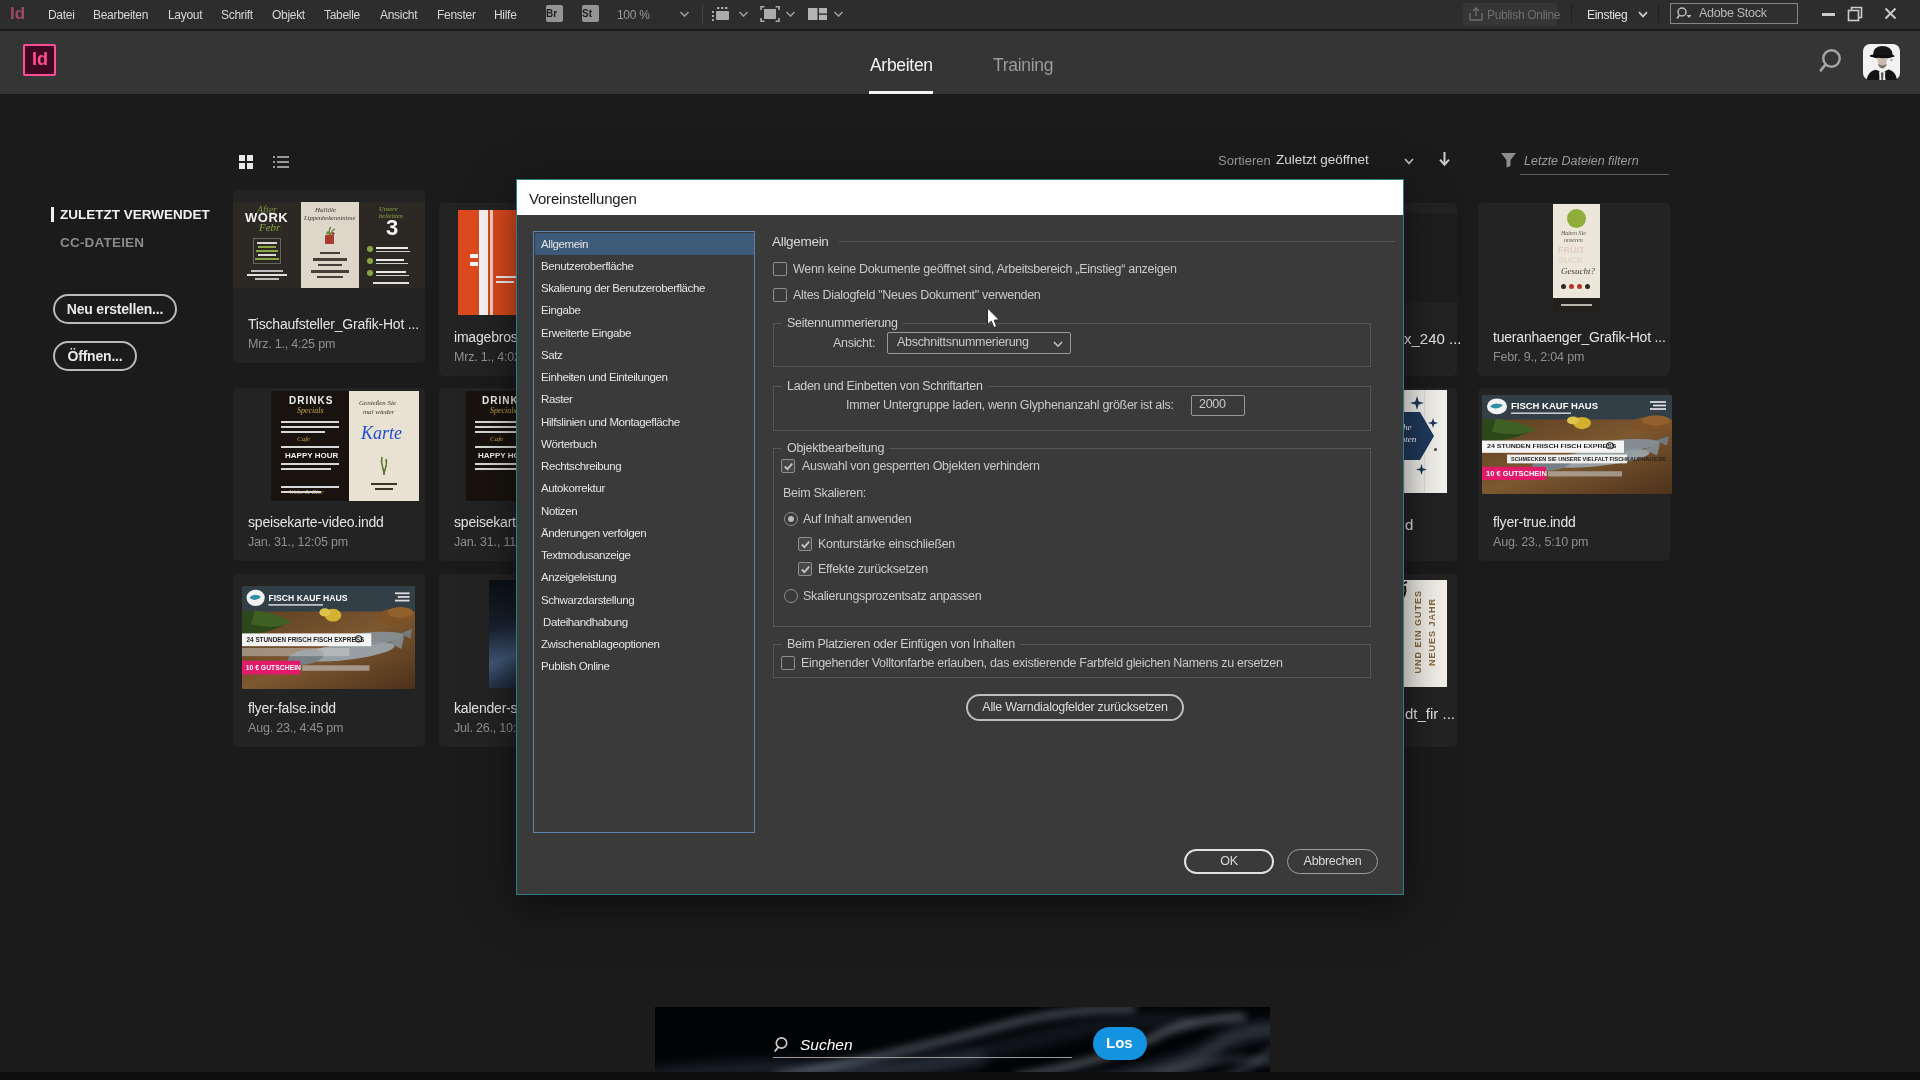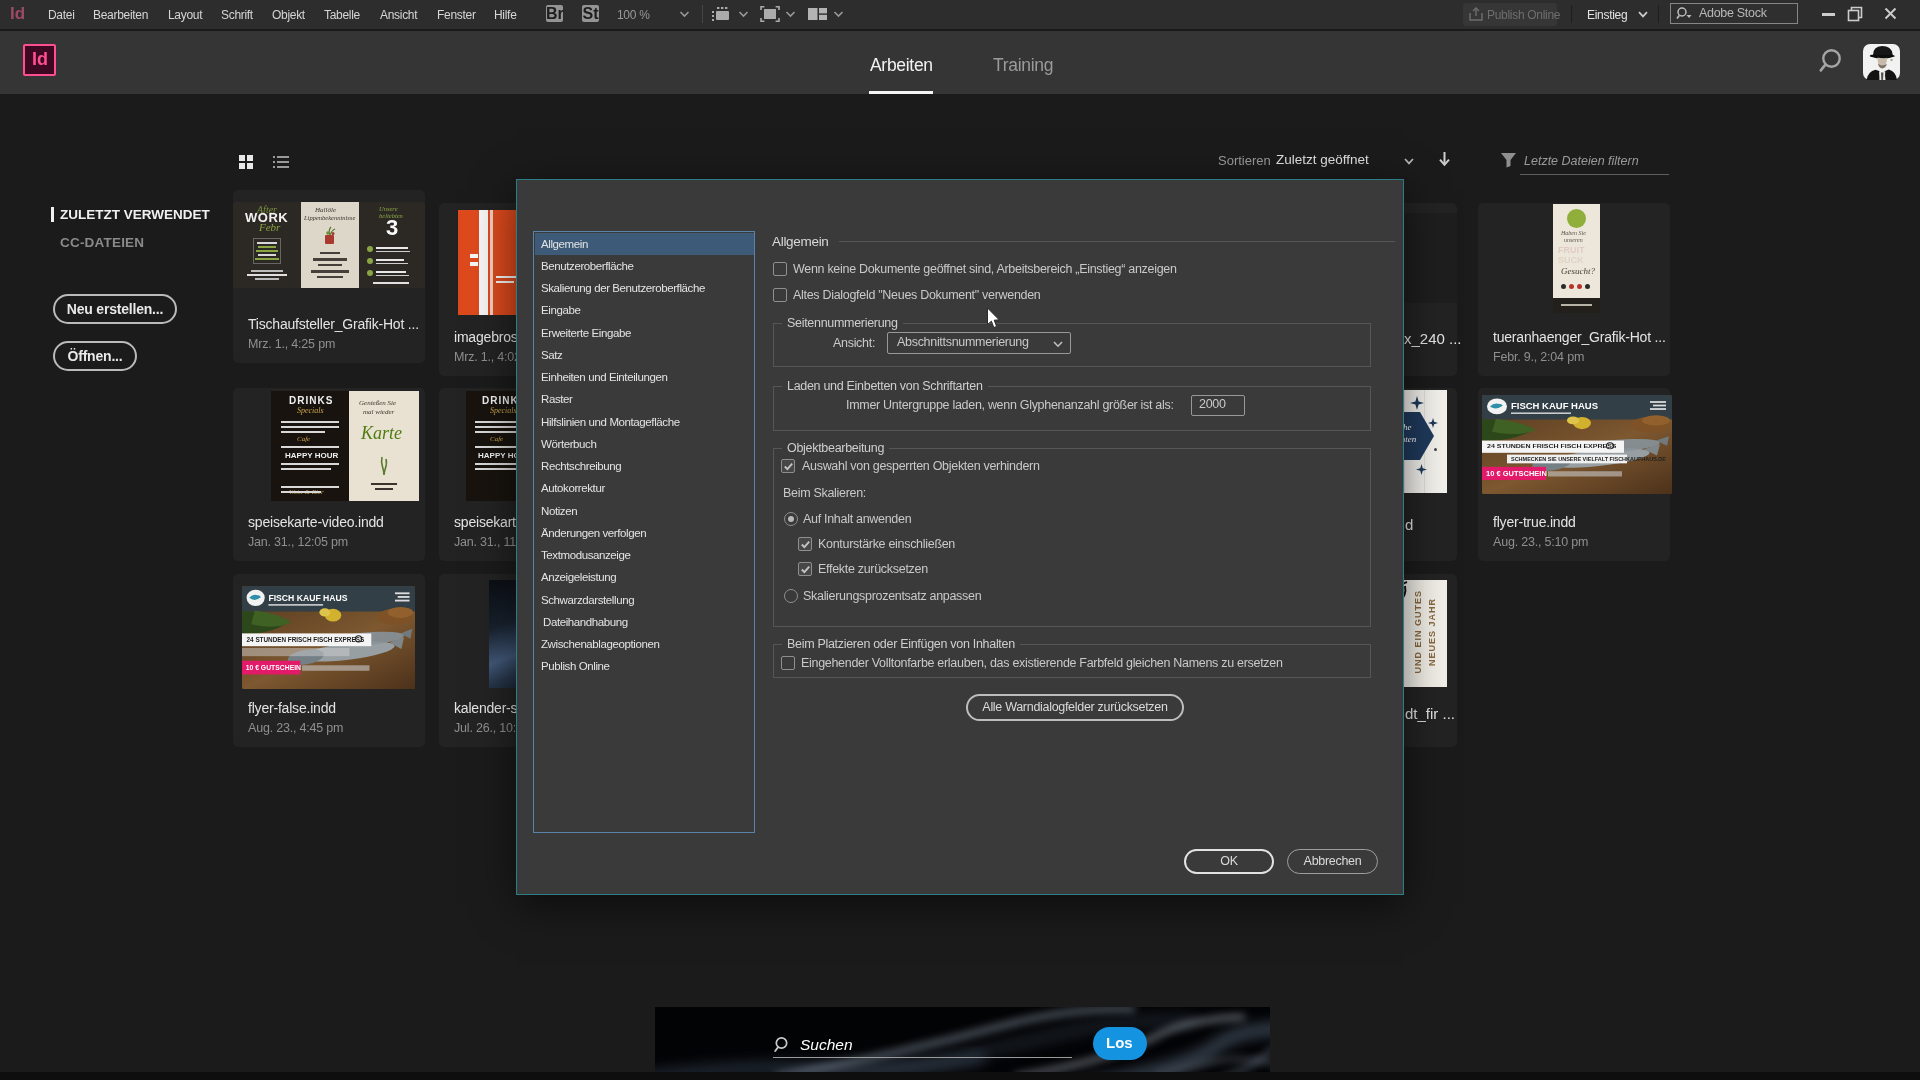--- a/index.html
+++ b/index.html
@@ -7,21 +7,21 @@
   font-family:"Liberation Sans", sans-serif; }
 .abs { position:absolute; }
 #app { position:absolute; left:0; top:0; width:1920px; height:1080px; }
 
 #menubar { left:0; top:0; width:1920px; height:29px; background:#2d2d2d; }
 #sep1 { left:0; top:29px; width:1920px; height:2px; background:#1a1a1a; }
 #header { left:0; top:31px; width:1920px; height:63px; background:#353535; }
 #main { left:0; top:94px; width:1920px; height:986px; background:#1b1b1b; }
 .mitem { position:absolute; top:8px; color:#d6d6d6; font-size:12px; letter-spacing:-0.3px; }
 .badge { position:absolute; top:5px; width:17px; height:17px; background:#949494;
-  color:#1d1d1d; font-size:16px; font-weight:bold; text-align:center; line-height:17px;
+  color:#1d1d1d; font-size:10px; font-weight:bold; text-align:left; line-height:17px;
   border-radius:2px; }
 
 #dialog { left:516px; top:179px; width:888px; height:716px; background:#3a3a3a;
   border:1px solid #2d7d86; box-shadow:0 10px 40px rgba(0,0,0,0.55); }
 #dlg-title { left:0; top:0; width:886px; height:35px; background:#ffffff; }
 #dlg-title span { position:absolute; left:12px; top:10px; color:#1a1a1a; font-size:15px; letter-spacing:-0.2px; }
 #dlg-panel { left:16px; top:51px; width:222px; height:602px; border:1px solid #5b83a9; }
 .pitem { position:absolute; left:1px; width:219px; height:22px; color:#e3e3e3;
   font-size:11.5px; letter-spacing:-0.4px; line-height:22px; padding-left:6px; }
 .pitem.sel { background:#3d5a78; }
@@ -270,21 +270,21 @@
    <span class="abs" style="left:14px;top:60px;color:#f0f0f0;font-size:8px;font-weight:bold;">HAPPY HOUR</span>
    <div class="abs" style="left:10px;top:72px;width:58px;height:2px;background:#d8d8d8;"></div>
    <div class="abs" style="left:10px;top:77px;width:50px;height:2px;background:#d8d8d8;"></div>
    <span class="abs" style="left:18px;top:97px;color:#c9a54a;font-size:7px;font-style:italic;font-family:'Liberation Serif',serif;">Wein &amp; Bier</span>
    <div class="abs" style="left:10px;top:95px;width:58px;height:2px;background:#d8d8d8;"></div>
    <div class="abs" style="left:10px;top:100px;width:40px;height:2px;background:#d8d8d8;"></div>
   </div>
   <div class="abs" style="left:78px;top:0;width:70px;height:110px;background:#e9e2d2;">
    <span class="abs" style="left:10px;top:8px;color:#3a342c;font-size:7px;font-style:italic;font-family:'Liberation Serif',serif;">Genießen Sie</span>
    <span class="abs" style="left:14px;top:17px;color:#3a342c;font-size:7px;font-style:italic;font-family:'Liberation Serif',serif;">mal wieder</span>
-   <span class="abs" style="left:12px;top:32px;color:#4d7c0f;font-size:18px;font-style:italic;font-family:'Liberation Serif',serif;">Karte</span>
+   <span class="abs" style="left:12px;top:32px;color:#1d4ed8;font-size:18px;font-style:italic;font-family:'Liberation Serif',serif;">Karte</span>
    <svg class="abs" style="left:26px;top:62px;" width="18" height="24" viewBox="0 0 18 24">
             <path d="M9 22 C9 14 5 12 7 4 M9 22 C9 16 13 13 11 6" stroke="#5b7a2e" stroke-width="1.6" fill="none"></path>
           </svg>
    <div class="abs" style="left:22px;top:92px;width:26px;height:2px;background:#3a342c;"></div>
    <div class="abs" style="left:26px;top:97px;width:18px;height:2px;background:#3a342c;"></div>
   </div>
  </div>
  <div class="ctitle">speisekarte-video.indd</div>
  <div class="cdate">Jan. 31., 12:05 pm</div>
 </div>
@@ -500,20 +500,23 @@
       </svg>
  <span class="abs" style="left:145px;top:29px;color:#ffffff;font-size:15.5px;font-style:italic;">Suchen</span>
  <div class="abs" style="left:118px;top:50px;width:299px;height:1px;background:#9a9a9a;"></div>
  <div class="abs" style="left:438px;top:20px;width:54px;height:33px;background:#1493e0;border-radius:17px;">
   <span class="abs" style="left:13px;top:7px;color:#ffffff;font-size:15px;font-weight:bold;">Los</span>
  </div>
 </div>
 <div class="abs" style="left:0;top:1072px;width:1920px;height:8px;background:#0e0e0e;"></div>
 
 <div id="dialog" class="abs">
+ <div id="dlg-title" class="abs">
+        <span>Voreinstellungen</span>
+      </div>
  <div id="dlg-panel" class="abs">
   <div class="pitem sel" style="top:1px;">Allgemein</div>
   <div class="pitem" style="top:23px;">Benutzeroberfläche</div>
   <div class="pitem" style="top:45px;">Skalierung der Benutzeroberfläche</div>
   <div class="pitem" style="top:67px;">Eingabe</div>
   <div class="pitem" style="top:90px;">Erweiterte Eingabe</div>
   <div class="pitem" style="top:112px;">Satz</div>
   <div class="pitem" style="top:134px;">Einheiten und Einteilungen</div>
   <div class="pitem" style="top:156px;">Raster</div>
   <div class="pitem" style="top:179px;">Hilfslinien und Montagefläche</div>

